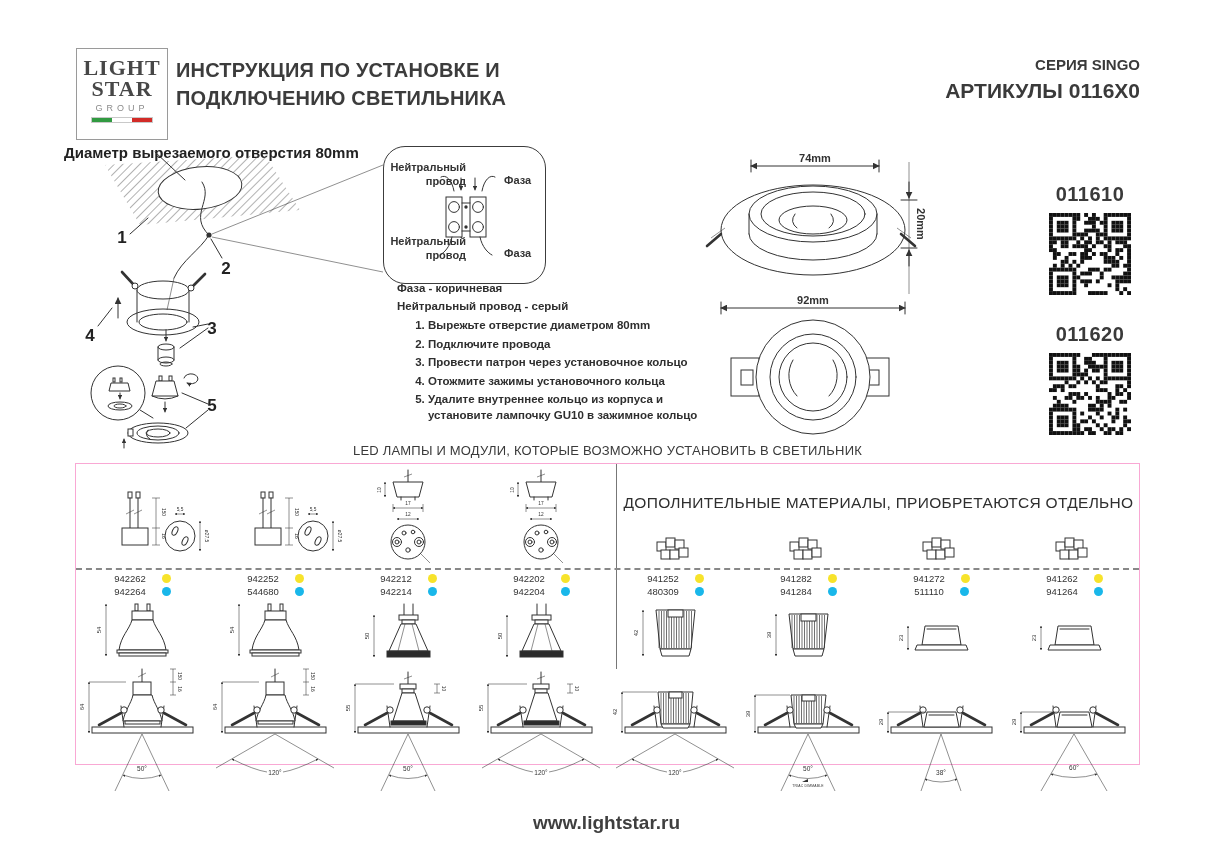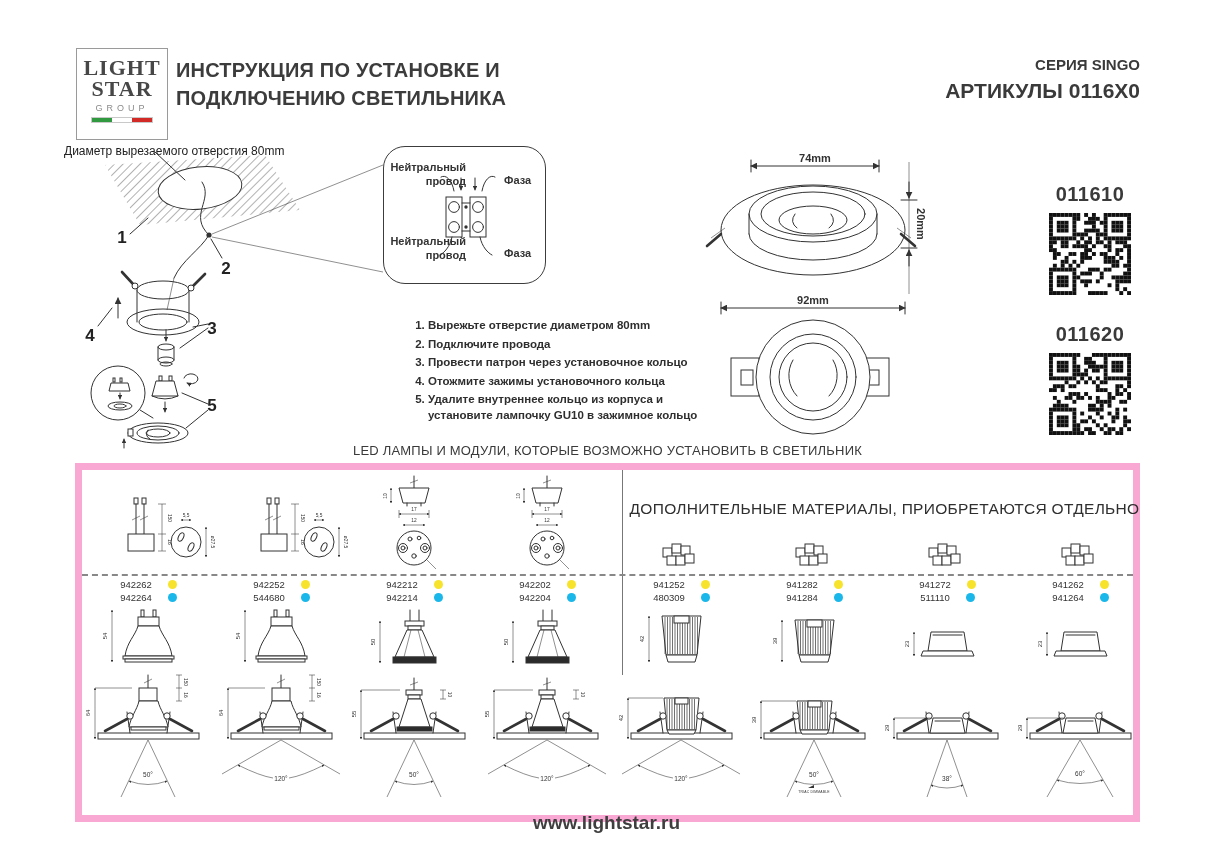--- a/index.html
+++ b/index.html
@@ -11,39 +11,39 @@
   .logo-l{font-family:"Liberation Serif",serif;font-weight:bold;font-size:22px;line-height:.95;color:#474747;letter-spacing:1px;}
   .logo-l.first{margin-top:9px;}
   .logo-g{font-size:9px;letter-spacing:4px;color:#8b8b8b;margin-top:3px;}
   .flag{width:62px;height:6px;margin:4px auto 0;display:flex;border:1px solid #c9c9c9;box-sizing:border-box;}
   .flag span{flex:1;}
   .title{left:176px;top:56px;font-size:20px;font-weight:bold;color:#3c3c3c;line-height:1.4;letter-spacing:.2px;}
   .series{right:73px;top:56px;text-align:right;color:#3a3a3a;}
   .series .s1{font-size:15px;font-weight:bold;}
   .series .s2{font-size:21px;font-weight:bold;margin-top:6px;}
   
-  .holelabel{left:64px;top:144px;font-size:12px;font-weight:normal;color:#222;}
+  .holelabel{left:64px;top:144px;font-size:15px;font-weight:bold;color:#222;}
   .callout{left:383px;top:146px;width:163px;height:138px;border:1.5px solid #3c3c3c;border-radius:22px;background:#fff;box-sizing:border-box;}
   .cl{position:absolute;font-size:11px;font-weight:bold;color:#333;line-height:1.25;}
   .cn1{left:6px;top:14px;width:76px;text-align:right;}
   .cp1{left:120px;top:27px;}
   .cn2{left:6px;top:88px;width:76px;text-align:right;}
   .cp2{left:120px;top:100px;}
   .wirecolors{left:397px;top:280px;font-size:11.5px;font-weight:600;line-height:1.55;color:#2e2e2e;}
   .steps{left:397px;top:318px;width:316px;font-size:11.5px;font-weight:600;color:#2e2e2e;}
   .steps ol{margin:0;padding-left:20px;}
   .steps li{margin-bottom:3px;line-height:1.35;margin-left:11px;}
   
   .product{width:84px;text-align:center;}
   .p1{left:1048px;top:146px;} .p2{left:1048px;top:286px;}
   .art{font-size:20px;font-weight:600;color:#3a3a3a;letter-spacing:.5px;margin-top:37px;}
   .qr{width:82px;height:82px;margin:7px auto 0;}
   
   .lampstitle{left:75px;top:443px;width:1065px;text-align:center;font-size:13px;color:#3a3a3a;letter-spacing:.2px;}
-  .lamptable{left:75px;top:463px;width:1065px;height:359px;border:7px solid #f9a8d4;box-sizing:border-box;background:#fff;}
+  .lamptable{left:75px;top:463px;width:1065px;height:302px;border:1px solid #f9a8d4;box-sizing:border-box;background:#fff;}
   .vdiv{left:540px;top:0;width:1px;height:205px;background:#777;}
   .dashline{left:0;top:104px;width:100%;border-top:2px dashed #888;}
   .addtitle{left:540px;top:30px;width:525px;text-align:center;font-size:15.5px;color:#2f2f2f;letter-spacing:.3px;}
   .col{top:0;width:133px;height:334px;}
   .r1{position:absolute;left:0;top:2px;width:133px;height:100px;}
   .codes{position:absolute;left:0;top:108px;width:133px;}
   .codeline{display:flex;justify-content:center;align-items:center;gap:16px;font-size:9.5px;color:#333;height:13px;}
   .dot{width:9px;height:9px;border-radius:50%;display:inline-block;}
   .r2{position:absolute;left:0;top:138px;width:133px;height:66px;}
   .r3{position:absolute;left:0;top:202px;width:133px;height:132px;}
@@ -180,20 +180,24 @@
         <circle cx="82" cy="80" r="1.7" fill="#333"></circle>
       <path d="M68,90 C66,100 60,106 56,108" class="s"></path>
       <path d="M96,90 C98,100 104,106 108,108" class="s"></path>
     </svg>
     <div class="cl cn1">Нейтральный провод</div>
     <div class="cl cp1">Фаза</div>
     <div class="cl cn2">Нейтральный провод</div>
     <div class="cl cp2">Фаза</div>
   </div>
 
+  <div class="abs wirecolors">
+    <div>Фаза - коричневая</div>
+    <div>Нейтральный провод - серый</div>
+  </div>
 
   <div class="abs steps">
     <ol>
       <li>Вырежьте отверстие диаметром 80mm</li>
       <li>Подключите провода</li>
       <li>Провести патрон через установочное кольцо</li>
       <li>Отожмите зажимы установочного кольца</li>
       <li>Удалите внутреннее кольцо из корпуса и установите лампочку GU10 в зажимное кольцо</li>
     </ol>
   </div>

